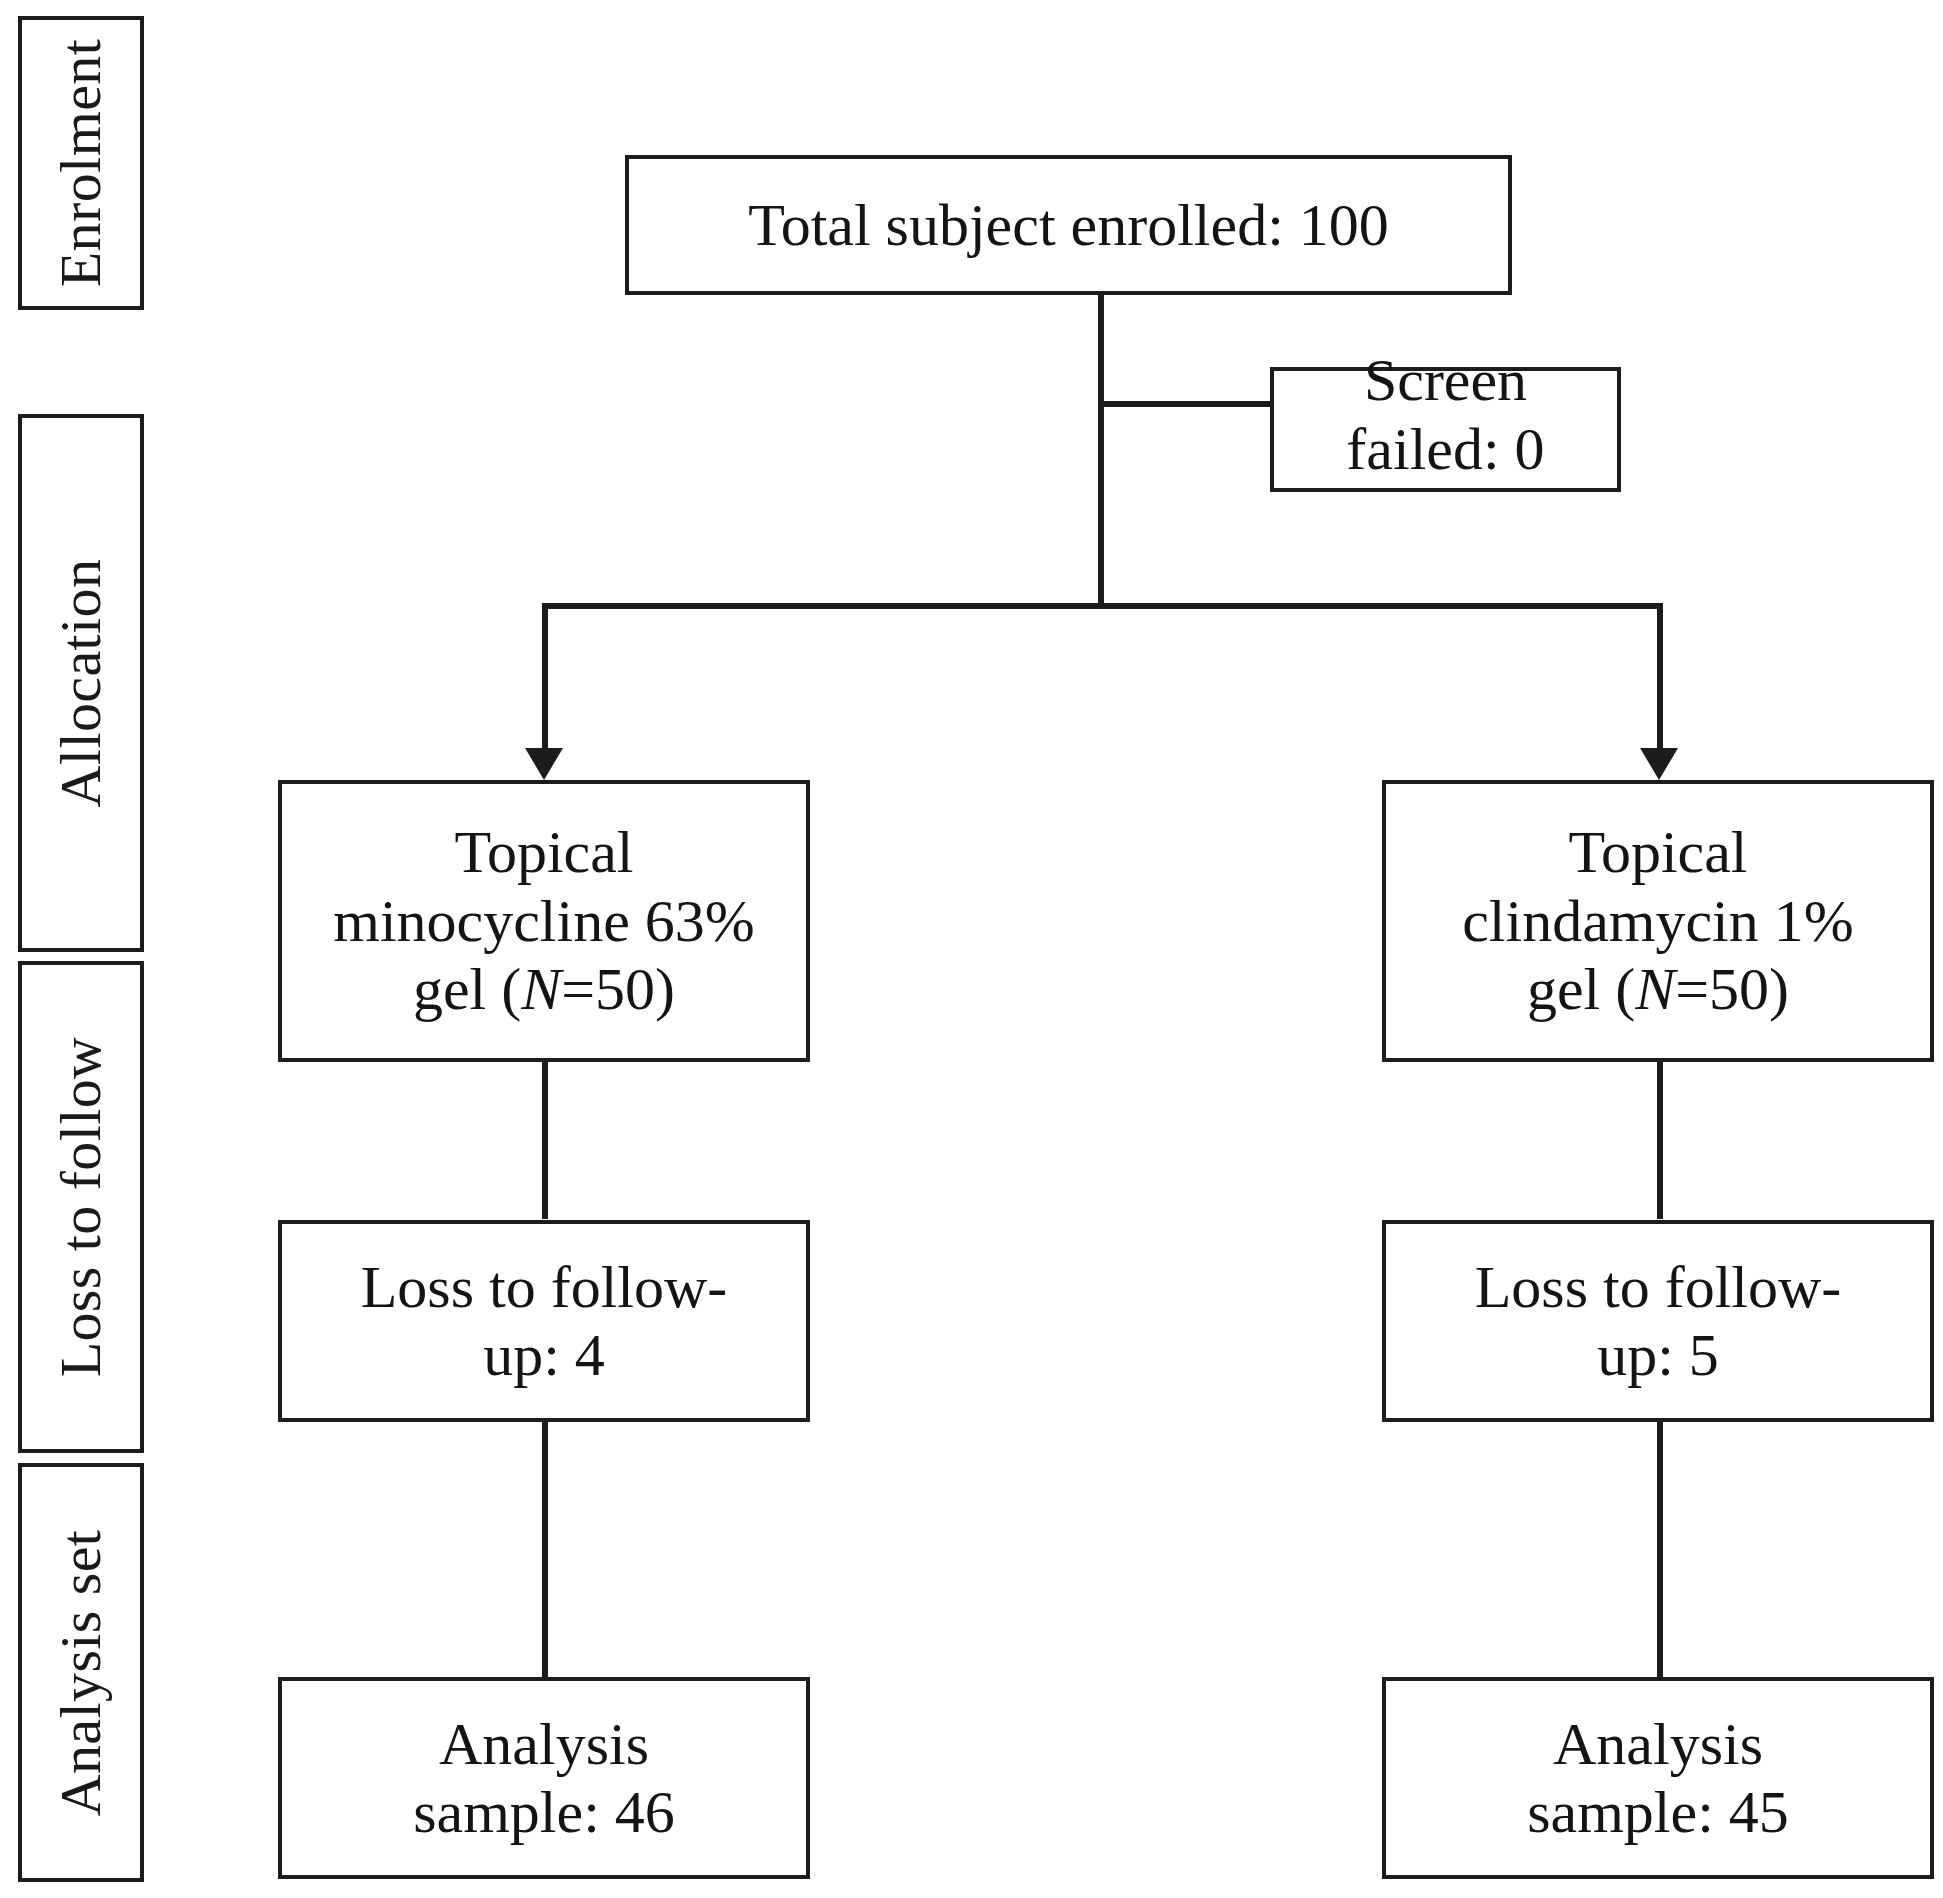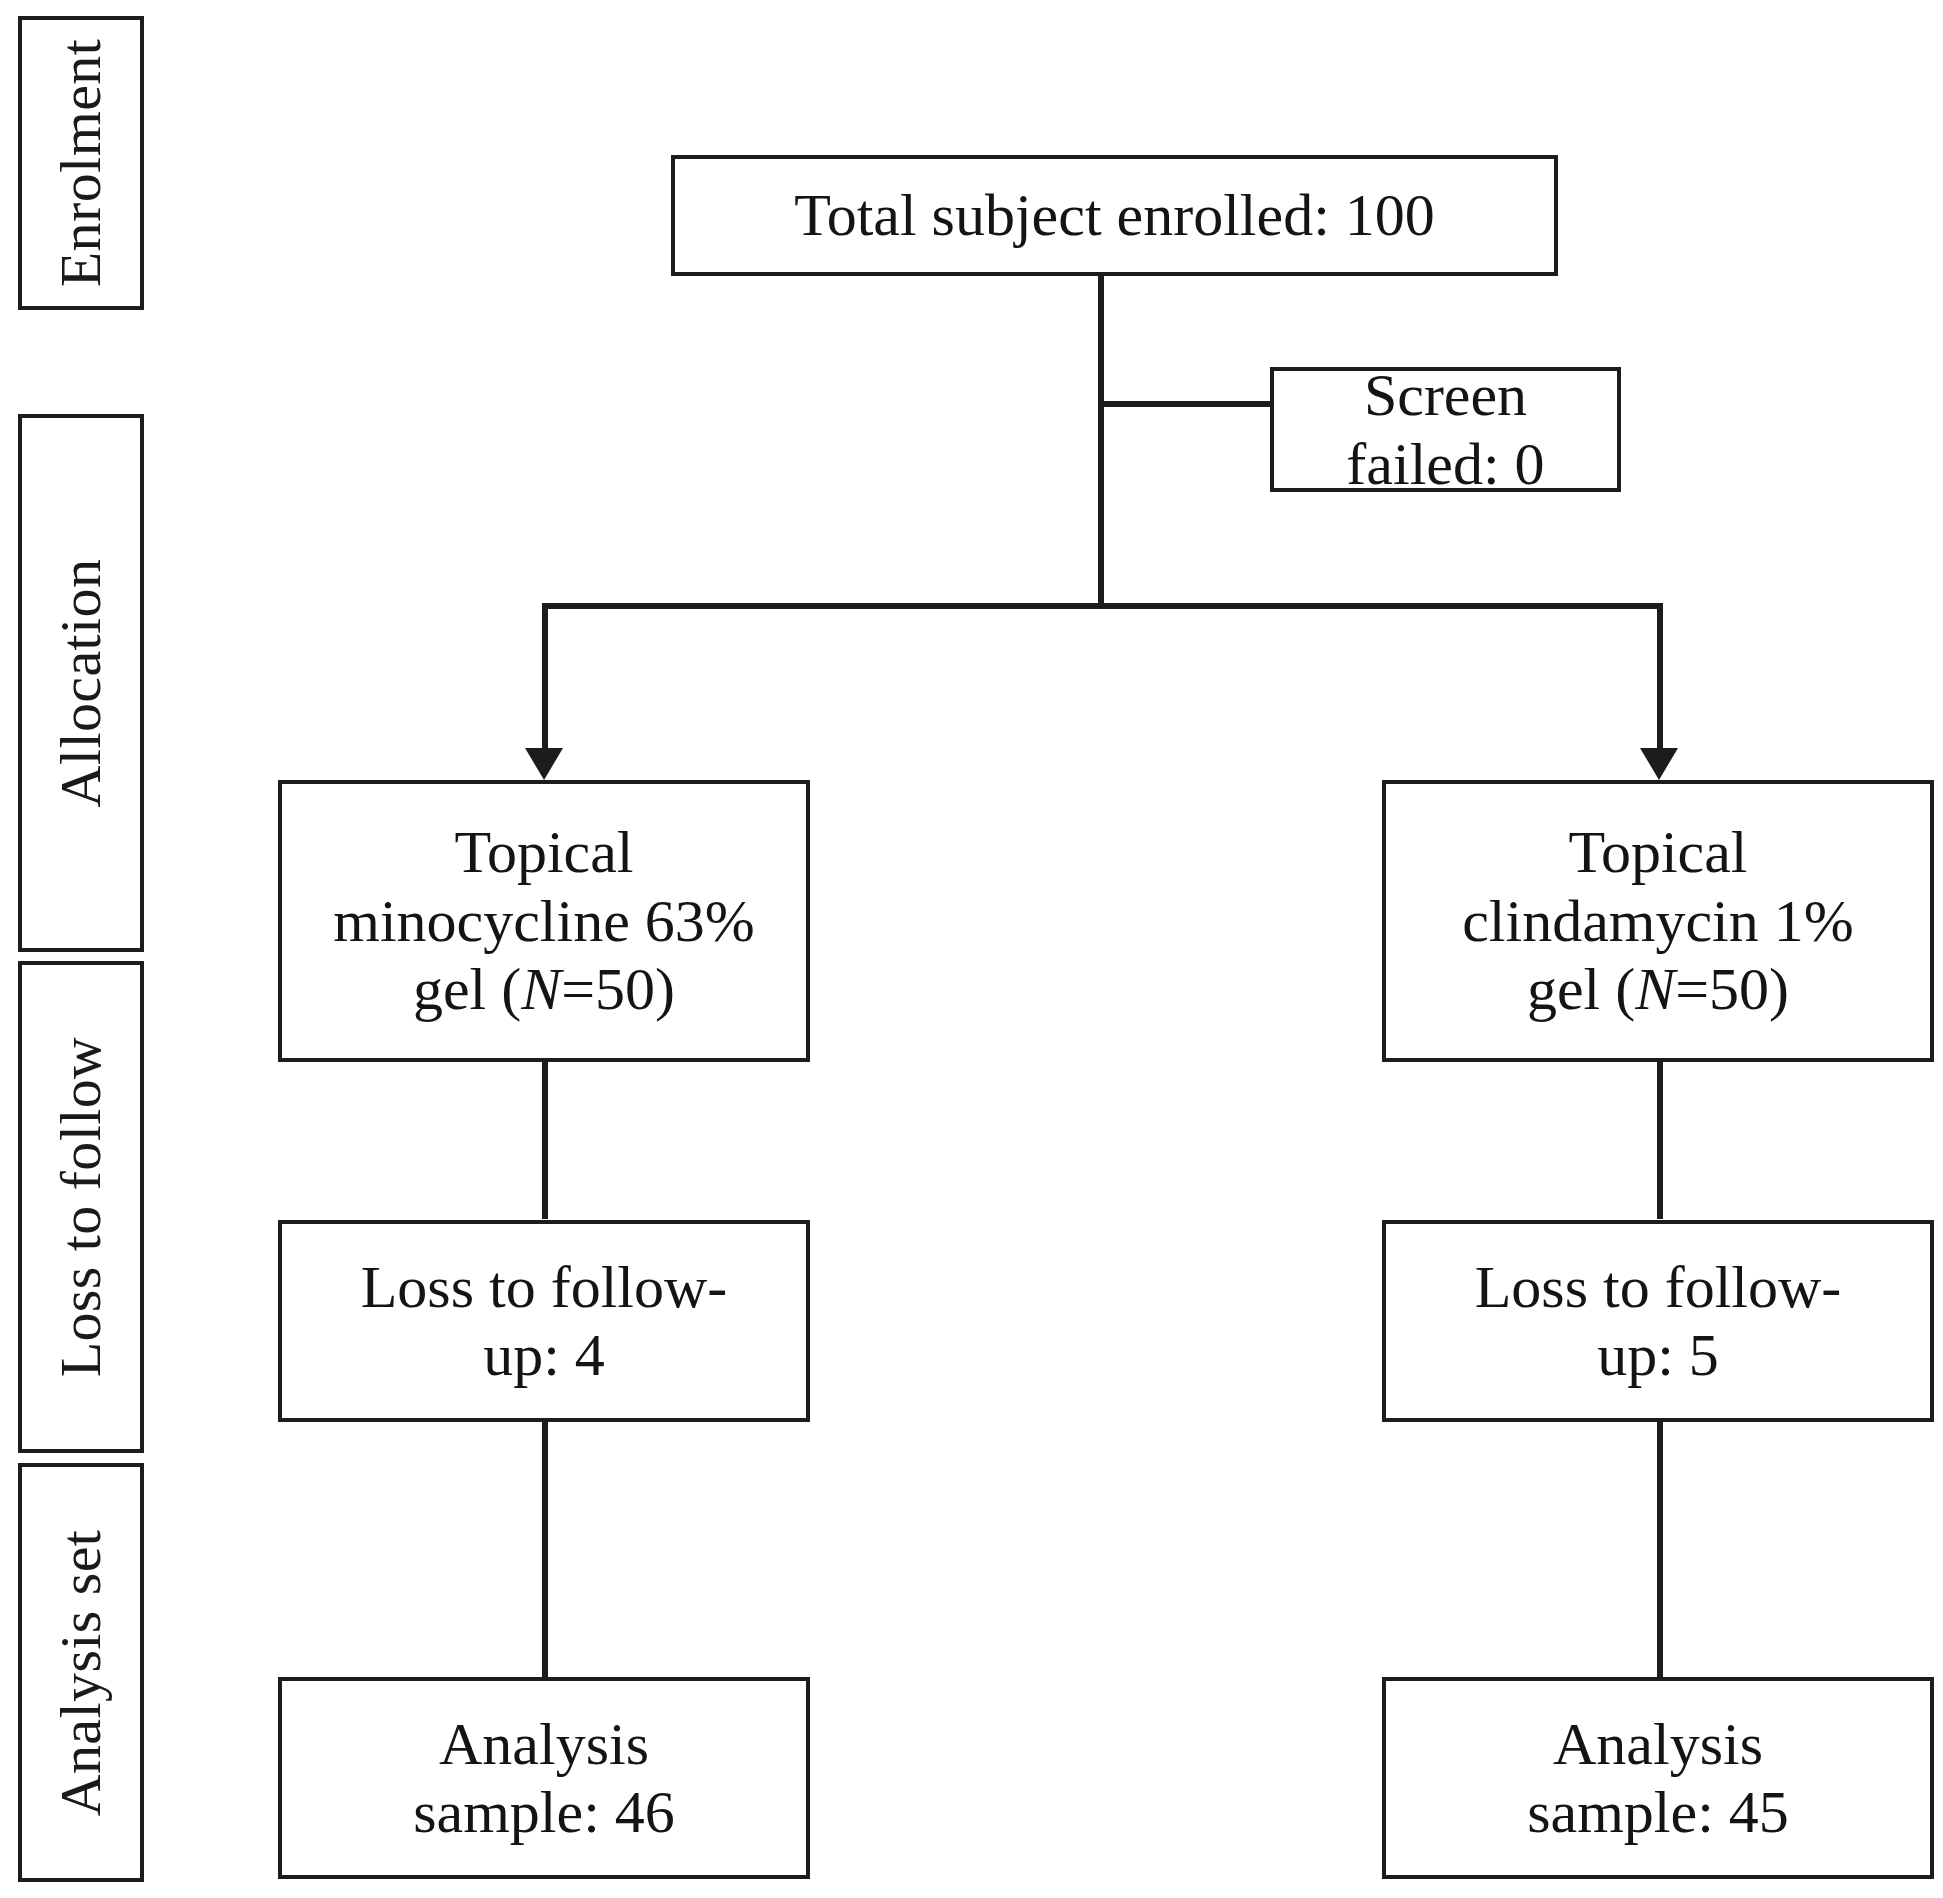--- a/index.html
+++ b/index.html
@@ -115,25 +115,25 @@
   <div class="arrow-head" style="left:1640px; top:748px;"></div>
 
   <div class="vline" style="left:542px; top:1062px; height:157px;"></div>
 
   <div class="vline" style="left:542px; top:1420px; height:258px;"></div>
 
   <div class="vline" style="left:1657px; top:1062px; height:157px;"></div>
 
   <div class="vline" style="left:1657px; top:1420px; height:258px;"></div>
 
-  <div class="node" style="left:625px; top:155px; width:887px; height:121px;margin-left:46px;">
+  <div class="node" style="left:625px; top:155px; width:887px; height:140px;">
     <span class="node-text">Total subject enrolled: 100</span>
   </div>
 
-  <div class="node" style="left:1270px; top:367px; width:351px; height:125px;">
+  <div class="node" style="left:1270px; top:367px; width:351px; height:125px;align-items:flex-end;">
     <span class="node-text">Screen failed: 0</span>
   </div>
 
   <div class="node" style="left:278px; top:780px; width:532px; height:282px;">
     <span class="node-text"><span>Topical</span><br><span>minocycline 63%</span><br><span>gel (</span><span class="ital">N</span><span>=50)</span></span>
   </div>
 
   <div class="node" style="left:1382px; top:780px; width:552px; height:282px;">
     <span class="node-text"><span>Topical</span><br><span>clindamycin 1%</span><br><span>gel (</span><span class="ital">N</span><span>=50)</span></span>
   </div>

